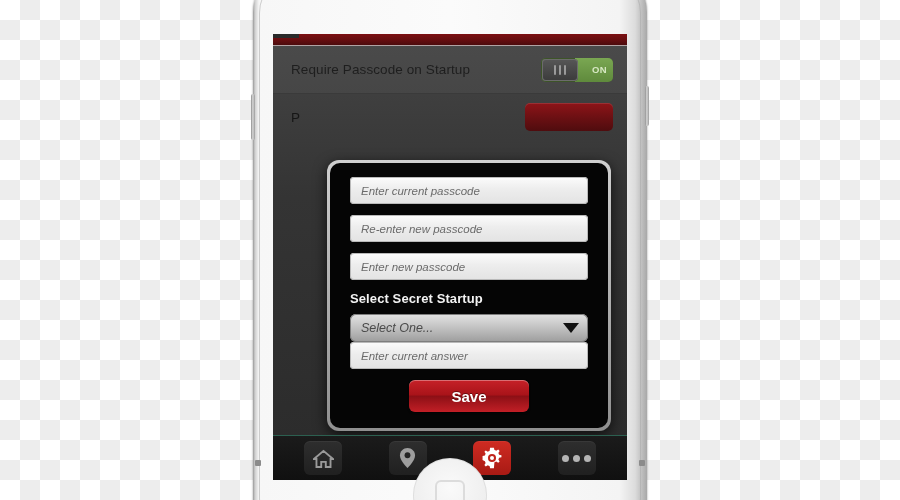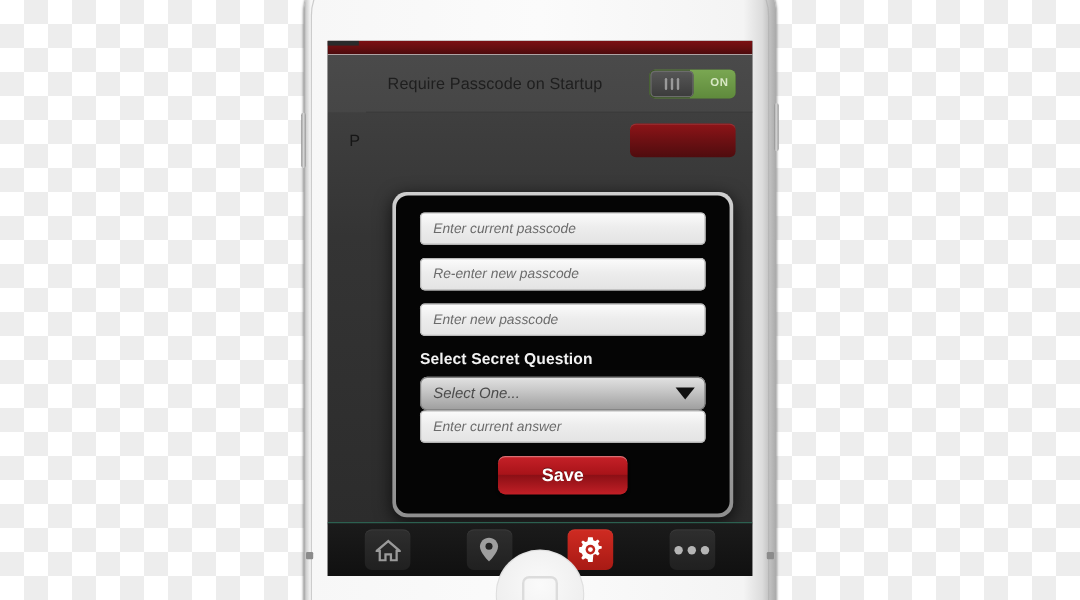--- a/index.html
+++ b/index.html
@@ -90,21 +90,20 @@
   .app-topbar .notch-dark {
     position: absolute; left: 0; top: 0; width: 26px; height: 4px;
     background: #2a2a2a;
   }
 
   
   .settings-area {
     background: linear-gradient(to bottom, #4a4a4a 0%, #464646 100%);
     height: 48px;
     position: relative;
-    padding-left: 32px;
   }
   .setting-row {
     display: flex; align-items: center;
     height: 47px;
     padding: 0 14px 0 18px;
     justify-content: space-between;
     border-bottom: 1px solid #3a3a3a;
   }
   .setting-label {
     color: #1e1e1e;
@@ -216,21 +215,21 @@
     font-style: italic; font-size: 12.5px; color: #4b4b4b;
   }
   .caret {
     width: 0; height: 0;
     border-left: 8px solid transparent;
     border-right: 8px solid transparent;
     border-top: 10px solid #111;
   }
   .save-row { display: flex; justify-content: center; margin-top: 6px; }
   .save-btn {
-    width: 108px; height: 32px;
+    width: 120px; height: 32px;
     border-radius: 6px;
     background: linear-gradient(to bottom, #c62128 0%, #a81319 48%, #8a0f15 49%, #c21f26 100%);
     box-shadow: inset 0 1px 0 rgba(255,255,255,.35), 0 1px 2px rgba(0,0,0,.6);
     display: flex; align-items: center; justify-content: center;
     color: #fff; font-size: 15px; font-weight: bold;
     text-shadow: 0 -1px 0 rgba(0,0,0,.4);
   }
 
   
   .tabbar {
@@ -304,21 +303,21 @@
               </div>
 
               <div class="field">
                 <span class="ph">Re-enter new passcode</span>
               </div>
 
               <div class="field">
                 <span class="ph">Enter new passcode</span>
               </div>
 
-              <div class="section-title">Select Secret Question</div>
+              <div class="section-title">Select Secret Startup</div>
 
               <div class="select">
                 <span class="sel-text">Select One...</span>
                 <span class="caret"></span>
               </div>
 
               <div class="field">
                 <span class="ph">Enter current answer</span>
               </div>
 

